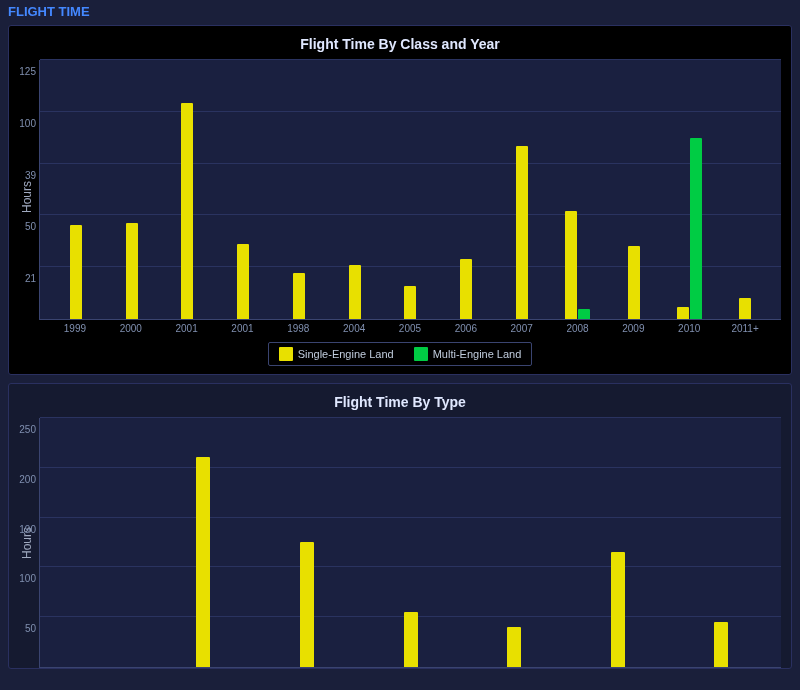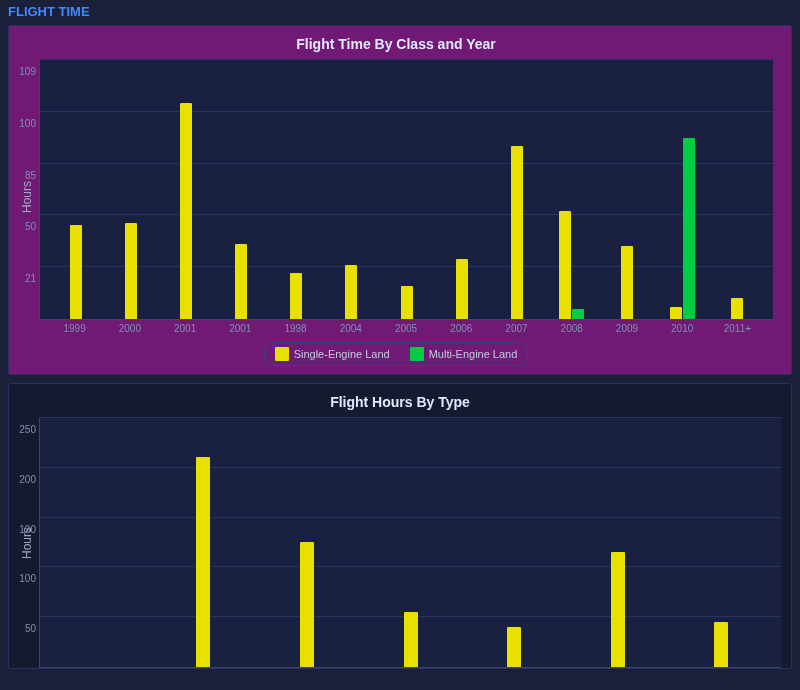--- a/index.html
+++ b/index.html
@@ -12,24 +12,24 @@
     }
     .page-title {
       color: #4488ff;
       font-weight: bold;
       font-size: 13px;
       padding: 4px 8px 2px 8px;
       text-transform: uppercase;
     }
     .chart-container {
       margin: 4px 8px 8px 8px;
-      background: #701a75;
+      background: #000000;
       border: 1px solid #2a3060;
       border-radius: 3px;
-      padding: 10px 18px 8px 10px;
+      padding: 10px 10px 8px 10px;
     }
     .chart-title {
       text-align: center;
       color: #e0e8ff;
       font-size: 14px;
       font-weight: bold;
       margin-bottom: 8px;
     }
     .chart-area {
       display: flex;
@@ -106,21 +106,21 @@
       font-size: 10px;
       padding-top: 3px;
     }
     .legend {
       display: flex;
       justify-content: center;
       gap: 20px;
       margin-top: 8px;
       padding: 4px 10px;
       border: 1px solid #3a4470;
-      border-radius: 10px;
+      border-radius: 2px;
       width: fit-content;
       margin-left: auto;
       margin-right: auto;
     }
     .legend-item {
       display: flex;
       align-items: center;
       gap: 5px;
       font-size: 11px;
       color: #c0ccdd;
@@ -158,27 +158,27 @@
     <div class="chart-plot">
       <div class="grid-and-bars" id="chart1-grid">
 
       <div class="grid-line" style="bottom: 20%;">
             <span class="y-label">21</span>
           </div>
           <div class="grid-line" style="bottom: 40%;">
             <span class="y-label">50</span>
           </div>
           <div class="grid-line" style="bottom: 60%;">
-            <span class="y-label">85</span>
+            <span class="y-label">39</span>
           </div>
           <div class="grid-line" style="bottom: 80%;">
             <span class="y-label">100</span>
           </div>
           <div class="grid-line" style="bottom: 100%;">
-            <span class="y-label">109</span>
+            <span class="y-label">125</span>
           </div>
           <div class="bars-row">
             <div class="bar-group">
               <div style="display: flex; align-items: flex-end; gap: 1px; width: 100%; justify-content: center;">
                 <div class="bar bar-yellow" style="height: 94px; width: 12px;"></div>
               </div>
             </div>
             <div class="bar-group">
               <div style="display: flex; align-items: flex-end; gap: 1px; width: 100%; justify-content: center;">
                 <div class="bar bar-yellow" style="height: 96px; width: 12px;"></div>
@@ -266,21 +266,21 @@
       <span>Single-Engine Land</span>
     </div>
     <div class="legend-item">
       <div class="legend-swatch bar-green"></div>
       <span>Multi-Engine Land</span>
     </div>
   </div>
 </div>
 
 <div class="chart-container-2">
-  <div class="chart-title">Flight Hours By Type</div>
+  <div class="chart-title">Flight Time By Type</div>
   <div class="chart-area">
     <div class="y-axis-label">Hours</div>
     <div class="chart-plot">
       <div class="grid-and-bars-2" id="chart2-grid">
       <div class="grid-line" style="bottom: 20%;">
             <span class="y-label">50</span>
           </div>
           <div class="grid-line" style="bottom: 40%;">
             <span class="y-label">100</span>
           </div>

